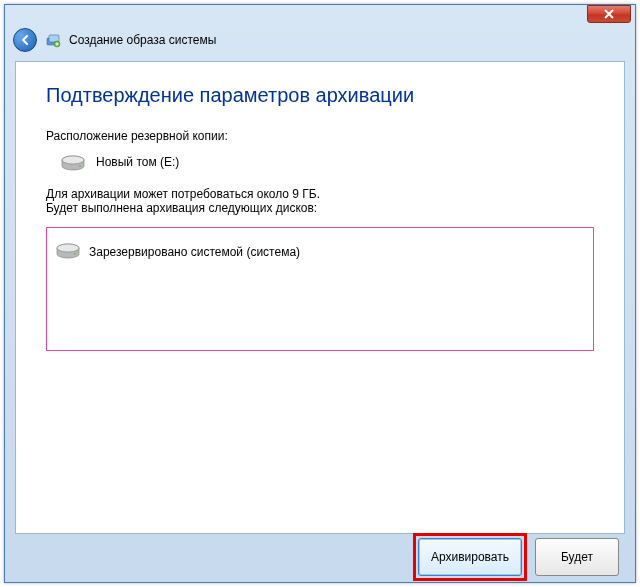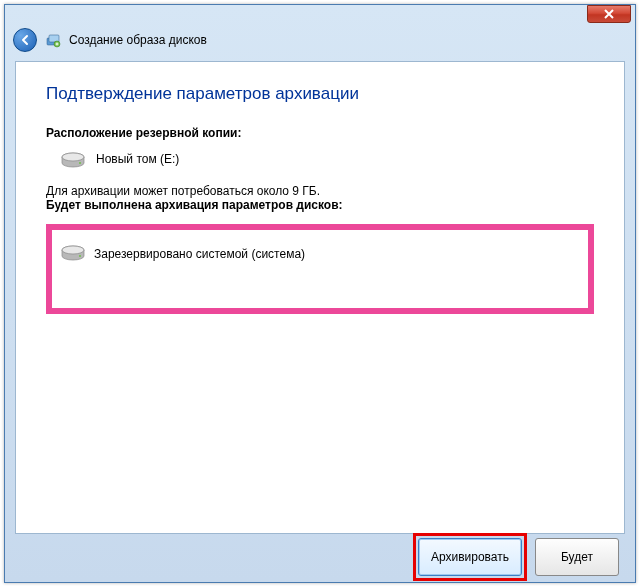--- a/index.html
+++ b/index.html
@@ -67,42 +67,41 @@
     left: 10px; right: 10px;
     top: 56px; bottom: 48px;
     background: #fff;
     border: 1px solid #9db7d0;
   }
   .content-inner {
     padding: 22px 30px 10px 30px;
   }
   .heading {
     color: #003399;
-    font-size: 17px;
+    font-size: 20px;
     margin: 0 0 22px 0;
     font-weight: normal;
   }
   .label-line {
     margin: 0 0 12px 0;
-    font-weight: bold;
   }
   .dest-row {
     display: flex; 
     margin: 0 0 14px 14px;
     gap: 10px;
   }
   .drive-icon {
     width: 26px; height: 18px;
     display:flex; align-items:center; justify-content:center;
   }
   .size-line {
   }
   .disk-list-box {
-    border: 6px solid #ec4899;
-    height: 90px;
+    border: 1px solid #ec4899;
+    height: 124px;
     padding: 10px 8px;
     margin-top: 8px;
   }
   .disk-row {
     display:flex; align-items:center; gap:8px; height:28px;
   }
   .footer {
     position:absolute;
     left:10px; right:10px; bottom:8px;
     height:34px;
@@ -153,21 +152,21 @@
       </svg>
     </div>
     <div class="app-icon">
       <svg width="16" height="16" viewBox="0 0 16 16">
         <rect x="2" y="6" width="10" height="7" rx="1" fill="#5b9bd5" stroke="#2a5a8a" stroke-width="0.5"></rect>
         <rect x="4" y="3" width="10" height="7" rx="1" fill="#a8d0f0" stroke="#2a5a8a" stroke-width="0.5"></rect>
         <circle cx="12" cy="12" r="3" fill="#6fbf4a" stroke="#3a7a1a" stroke-width="0.5"></circle>
         <path d="M12 10.5 v3 M10.5 12 h3" stroke="#fff" stroke-width="1"></path>
       </svg>
     </div>
-    <div class="nav-title">Создание образа дисков</div>
+    <div class="nav-title">Создание образа системы</div>
   </div>
 
   <div class="content-panel">
     <div class="content-inner">
       <h1 class="heading">Подтверждение параметров архивации</h1>
 
       <div class="label-line">Расположение резервной копии:</div>
 
       <div class="dest-row">
         <span class="drive-icon">
@@ -176,21 +175,21 @@
             <path d="M2 5 v6 a11 4 0 0 0 22 0 v-6" fill="#b8b8b8" stroke="#888" stroke-width="0.7"></path>
             <ellipse cx="13" cy="5" rx="11" ry="4" fill="#e8e8e8" stroke="#888" stroke-width="0.7"></ellipse>
             <circle cx="20" cy="11" r="1" fill="#6fbf4a"></circle>
           </svg>
         </span>
         <span>Новый том (E:)</span>
       </div>
 
       <div class="size-line">Для архивации может потребоваться около 9 ГБ.</div>
 
-      <div class="label-line">Будет выполнена архивация параметров дисков:</div>
+      <div class="label-line">Будет выполнена архивация следующих дисков:</div>
 
       <div class="disk-list-box">
         <div class="disk-row">
           <span class="drive-icon">
             <svg width="26" height="18" viewBox="0 0 26 18">
               <ellipse cx="13" cy="5" rx="11" ry="4" fill="#d0d0d0" stroke="#888" stroke-width="0.7"></ellipse>
               <path d="M2 5 v6 a11 4 0 0 0 22 0 v-6" fill="#b8b8b8" stroke="#888" stroke-width="0.7"></path>
               <ellipse cx="13" cy="5" rx="11" ry="4" fill="#e8e8e8" stroke="#888" stroke-width="0.7"></ellipse>
               <circle cx="20" cy="11" r="1" fill="#6fbf4a"></circle>
             </svg>

